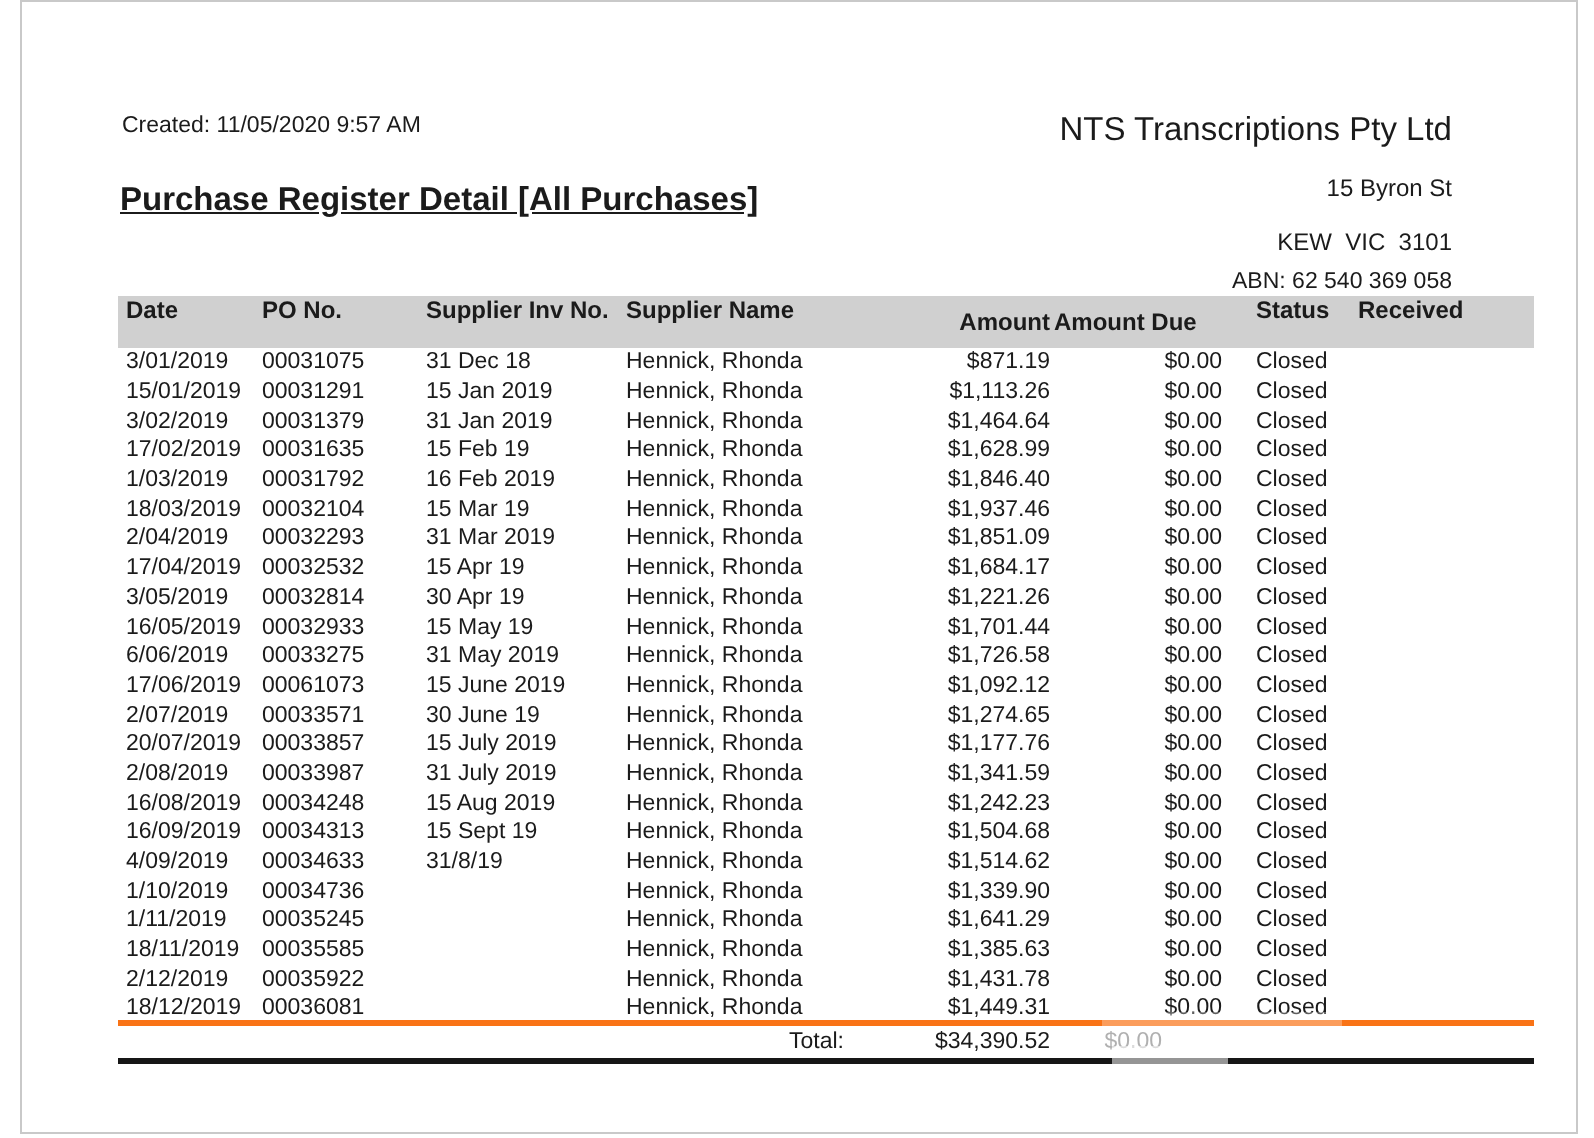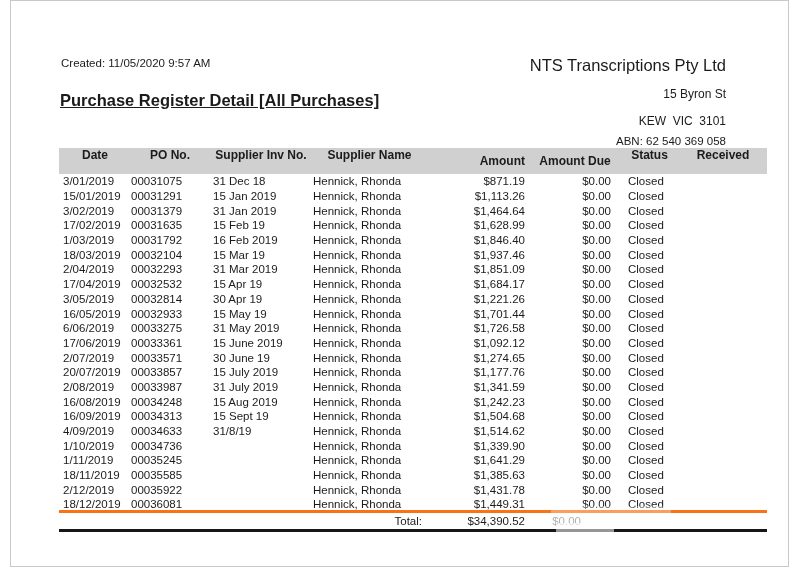--- a/index.html
+++ b/index.html
@@ -12,24 +12,24 @@
   .company-addr{font-size:12px;line-height:14.5px;white-space:pre;margin-top:12px;}
   .company-meta{font-size:11.5px;line-height:14px;white-space:pre;}
   .company-meta-block{margin-top:6px;}
   .report-title{position:absolute;left:49px;top:90px;font-size:16.5px;font-weight:bold;text-decoration:underline;}
   .report-range{position:absolute;left:50px;top:114px;font-size:11.5px;}
 
   table.register{position:absolute;left:48px;top:147px;width:708px;border-collapse:collapse;
     table-layout:fixed;}
   col.c1{width:68px}col.c2{width:82px}col.c3{width:100px}col.c4{width:117px}
   col.c5{width:101px}col.c6{width:96px}col.c7{width:48px}col.c8{width:96px}
-  thead th{background:#d0d0d0;height:23px;font-size:12px;font-weight:bold;text-align:center;
+  thead th{background:#d0d0d0;height:23px;font-size:12px;font-weight:bold;text-align:left;
     padding:0 0 12px 4px;box-sizing:border-box;}
   thead th:nth-child(5){text-align:right;padding:0 2px 0 0;}
-  thead th:nth-child(6){text-align:center;padding:0;}
+  thead th:nth-child(6){text-align:left;padding:0;}
   thead th:nth-child(7){padding-left:5px;}
   thead th:nth-child(8){padding-left:8px;}
   tbody td{height:14.7px;font-size:11.5px;padding:0 0 0 4px;white-space:nowrap;overflow:hidden;
     box-sizing:border-box;}
   tbody td:nth-child(5){text-align:right;padding:0 2px 0 0;}
   tbody td:nth-child(6){text-align:right;padding:0 12px 0 0;}
   tbody td:nth-child(7){padding-left:5px;}
   tbody td:nth-child(8){padding-left:8px;}
   tfoot td{border-top:3px solid #f97316;border-bottom:3px solid #161616;height:19px;
     font-size:11.5px;padding:0;box-sizing:border-box;}
@@ -192,21 +192,21 @@
           <td>00033275</td>
           <td>31 May 2019</td>
           <td>Hennick, Rhonda</td>
           <td>$1,726.58</td>
           <td>$0.00</td>
           <td>Closed</td>
           <td></td>
         </tr>
         <tr>
           <td>17/06/2019</td>
-          <td>00033361</td>
+          <td>00061073</td>
           <td>15 June 2019</td>
           <td>Hennick, Rhonda</td>
           <td>$1,092.12</td>
           <td>$0.00</td>
           <td>Closed</td>
           <td></td>
         </tr>
         <tr>
           <td>2/07/2019</td>
           <td>00033571</td>

